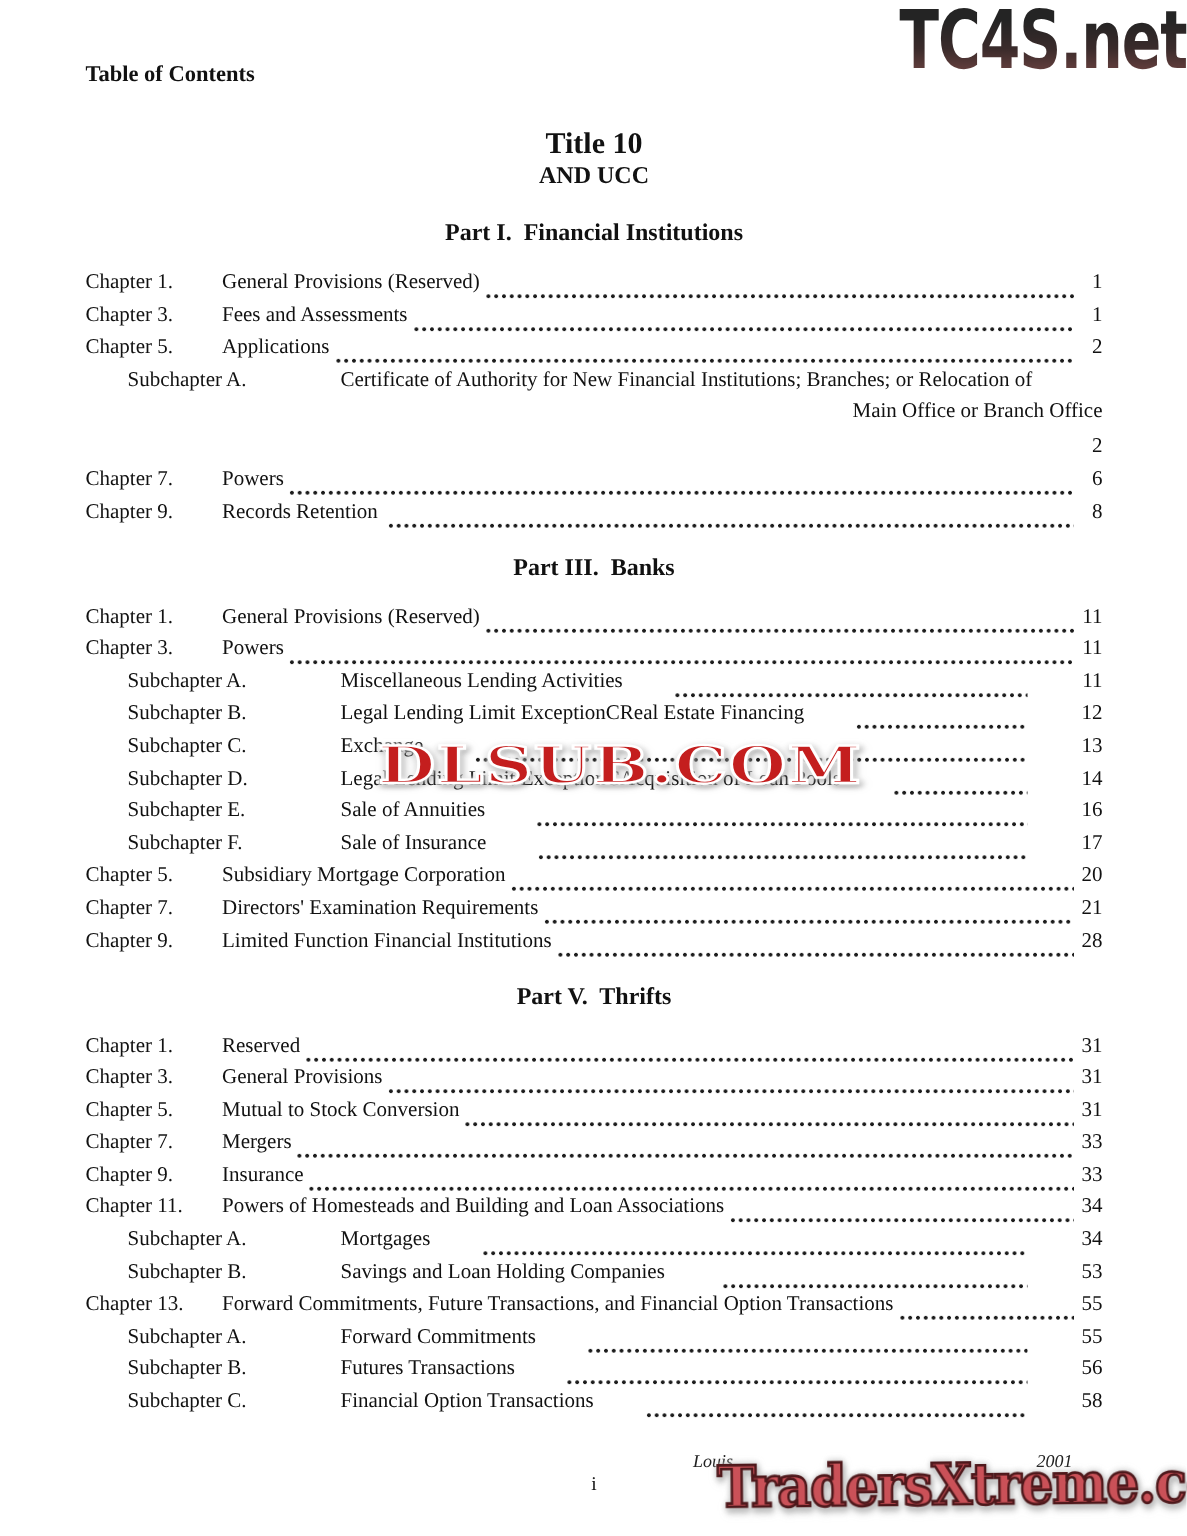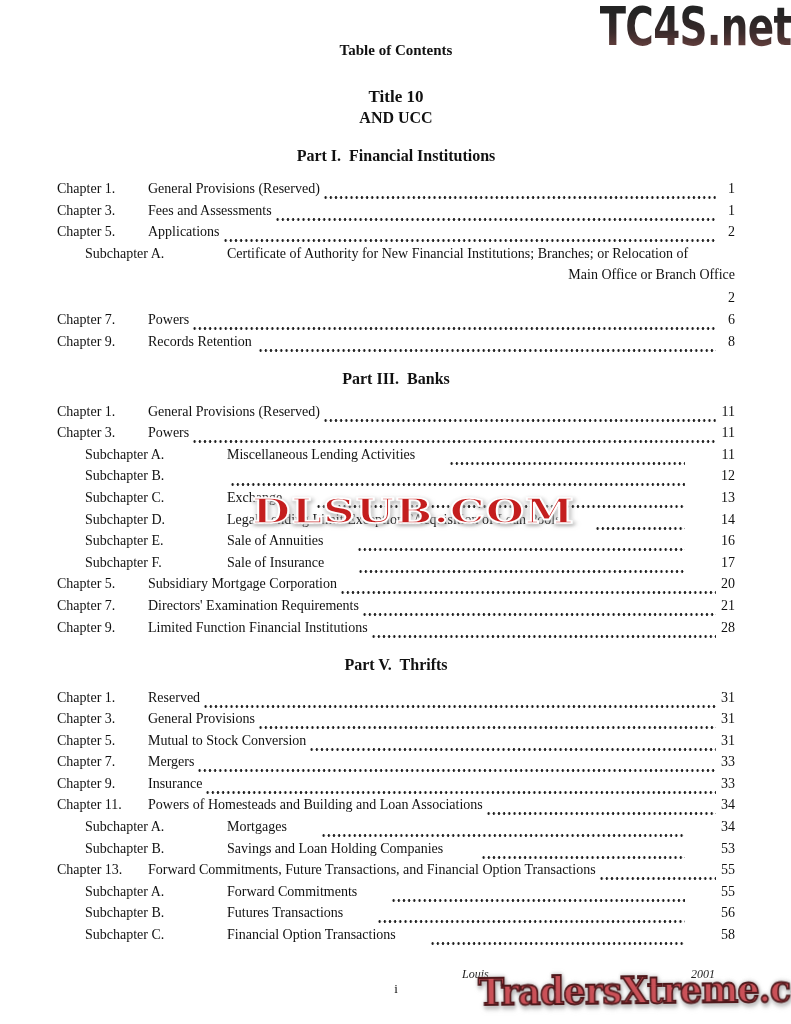--- a/index.html
+++ b/index.html
@@ -2,23 +2,23 @@
 <html><head>
 <meta charset="utf-8">
 <style>
   html, body { margin: 0; padding: 0; }
   body {
     width: 791px; height: 1024px; background: #ffffff; position: relative;
     overflow: hidden; font-family: "Liberation Serif", serif; color: #111;
   }
   .content { position: absolute; inset: 0; padding: 40px 56px 0 57px; box-sizing: border-box; }
 
-  .doc-heading { text-align: center; font-weight: bold; font-size: 15px; line-height: 20px; margin: 0; }
+  .doc-heading { font-weight: bold; font-size: 15px; line-height: 20px; margin: 0; }
   .title-block { margin-top: 26px; text-align: center; font-weight: bold; }
-  .title-line1 { font-size: 17px; line-height: 21px; margin-top: 24px; }
+  .title-line1 { font-size: 20px; line-height: 21px; margin-top: 24px; }
   .title-main  { font-size: 16px; line-height: 21px; }
 
   .part-heading { text-align: center; font-weight: bold; font-size: 16px; line-height: 20px;
                   white-space: pre; margin: 18px 0 14px; }
 
   .entry-row { display: flex; align-items: flex-end; line-height: 18px; margin-bottom: 3.6px; font-size: 14px; }
   .chapter-row .entry-label { flex: 0 0 91px; }
   .sub-row { padding-left: 28px; gap: 31px; }
   .sub-row .entry-label { flex: 0 0 111px; }
   .cont-row { padding-left: 139px; flex-direction: column; }
@@ -126,20 +126,21 @@
           <span class="page-num">11</span>
         </div>
         <div class="entry-row sub-row">
           <span class="entry-label">Subchapter A.</span>
           <span class="entry-title">Miscellaneous Lending Activities</span>
           <span class="dots"></span>
           <span class="page-num">11</span>
         </div>
         <div class="entry-row sub-row">
           <span class="entry-label">Subchapter B.</span>
+          <span class="entry-title">Legal Lending Limit ExceptionCReal Estate Financing</span>
           <span class="dots"></span>
           <span class="page-num">12</span>
         </div>
         <div class="entry-row sub-row">
           <span class="entry-label">Subchapter C.</span>
           <span class="entry-title">Exchange</span>
           <span class="dots"></span>
           <span class="page-num">13</span>
         </div>
         <div class="entry-row sub-row">

